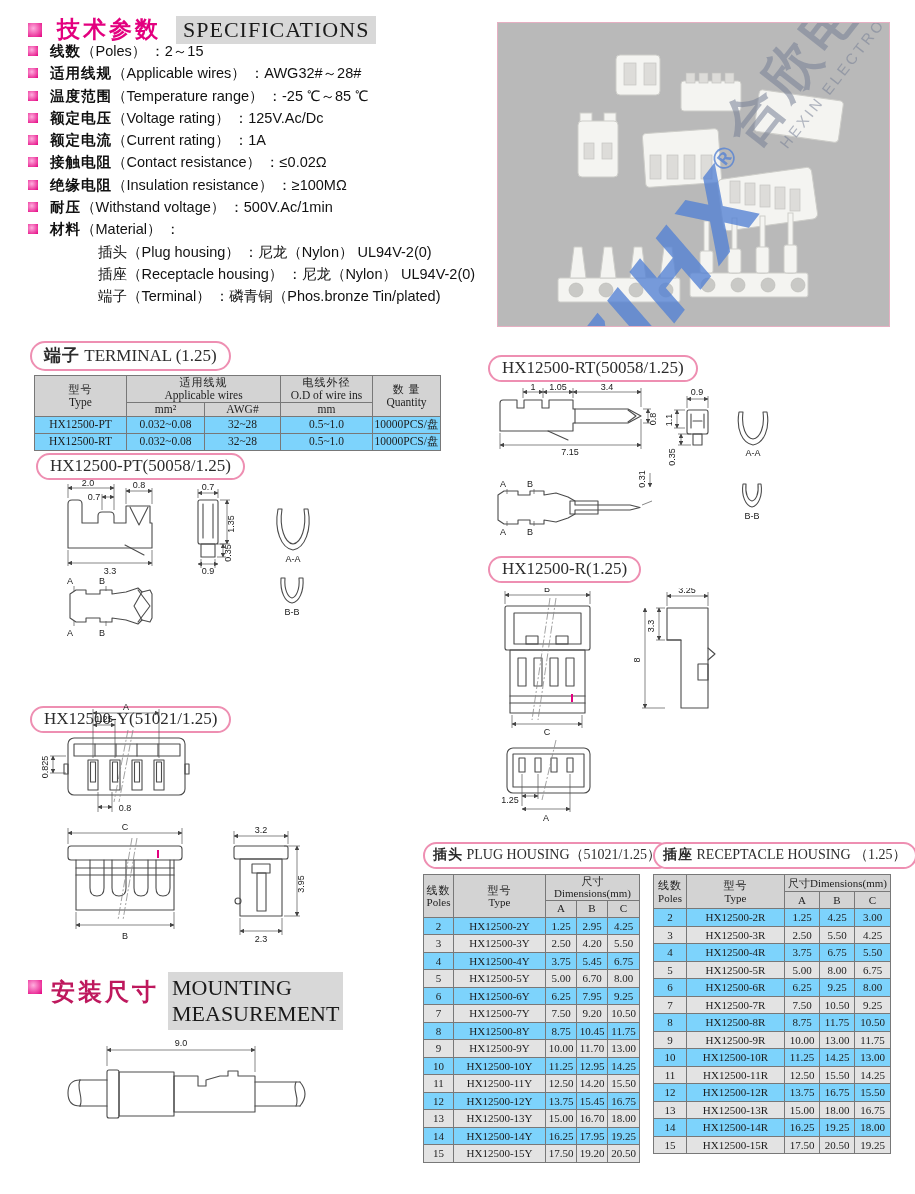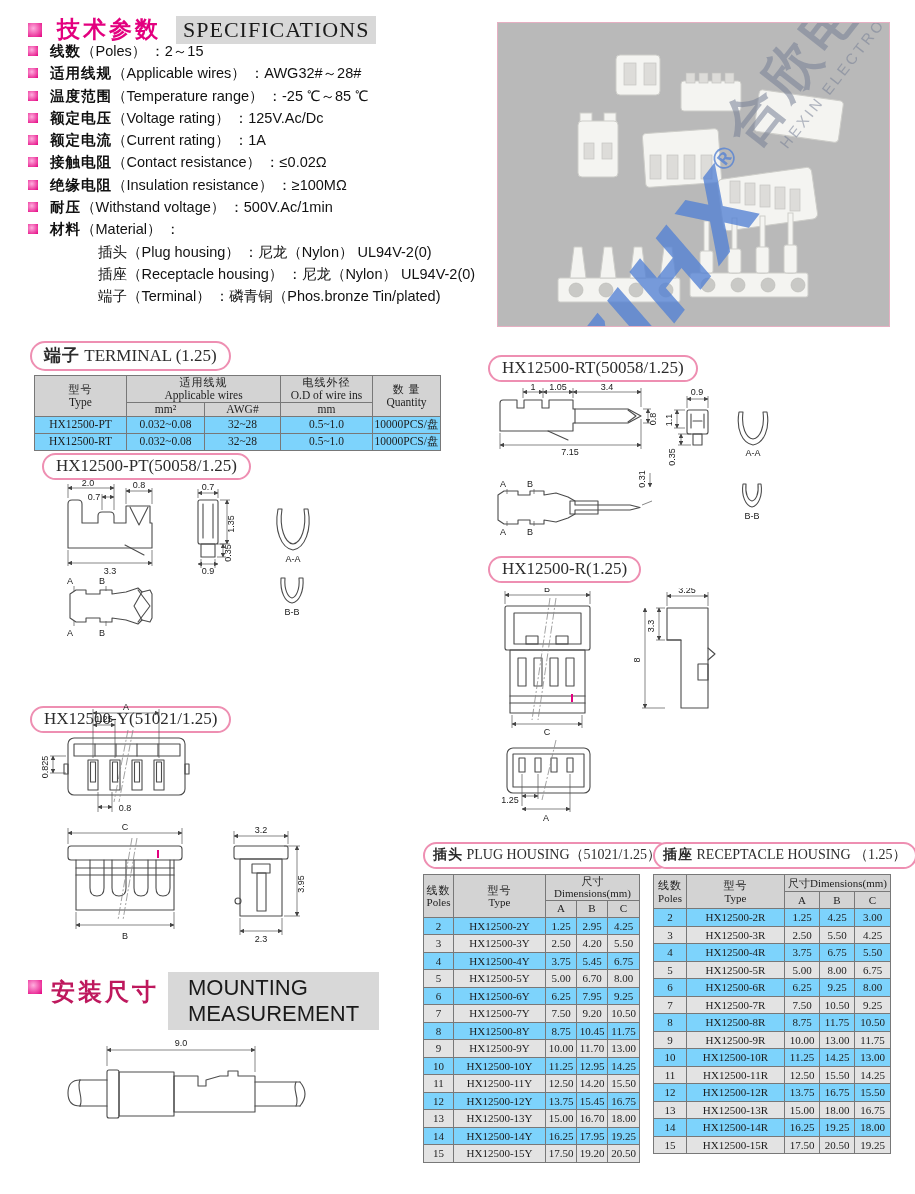--- a/index.html
+++ b/index.html
@@ -254,21 +254,21 @@
       <text x="175" y="96" transform="rotate(-90 175 96)">0.31</text>
       <text x="283" y="73">A-A</text>
       <text x="282" y="136">B-B</text>
       <text x="33" y="104">A</text>
       <text x="60" y="104">B</text>
       <text x="33" y="152">A</text>
       <text x="60" y="152">B</text>
     </g>
   </svg>
 
-  <div class="pill" style="left:42px;top:453px;text-align:center;">HX12500-PT(50058/1.25)</div>
+  <div class="pill" style="left:36px;top:453px;text-align:center;">HX12500-PT(50058/1.25)</div>
   <svg class="draw" style="left:30px;top:478px;" width="415" height="180" viewBox="0 0 415 180">
     <g class="ol">
       <path d="M38,70 L38,26 Q38,22 42,22 L48,22 Q52,22 52,26 L52,45 L68,45 L68,38 Q68,34 72,34 L80,34 Q84,34 84,38 L84,45 L96,45 L96,28 L120,28 L120,45 L122,45 L122,70 Z"></path>
       <path d="M100,29 L109,47 L118,29"></path>
       <line x1="95" y1="67" x2="114" y2="77"></line>
       <rect x="168" y="22" width="20" height="44" rx="2"></rect>
       <line x1="173" y1="26" x2="173" y2="60"></line>
         <line x1="183" y1="26" x2="183" y2="60"></line>
       <rect x="171" y="66" width="14" height="13"></rect>
       <path d="M248,31 C244,52 251,70 263,72 C275,70 282,52 278,31 L274,31 C277,50 271,65 263,66 C255,65 249,50 252,31 Z"></path>
@@ -463,21 +463,21 @@
       <text x="95" y="241">B</text>
       <text x="231" y="135">3.2</text>
       <text x="274" y="186" transform="rotate(-90 274 186)">3.95</text>
       <text x="231" y="244">2.3</text>
     </g>
   </svg>
 
   <div class="mount-title">
     <span class="sq-big" style="margin-top:8px;"></span>
     <span class="cn" style="color:#be185d;font-weight:bold;font-size:24px;letter-spacing:3px;margin-top:4px;">安装尺寸</span>
-    <span class="en en2" style="font-family:Liberation Sans, sans-serif;font-size:22px;background:#d8d8d8;padding:3px 20px;color:#1a1a1a;">
+    <span class="en en2" style="font-family:Liberation Serif, serif;font-size:22px;background:#d8d8d8;padding:3px 4px;color:#1a1a1a;">
       <span style="display:block;">MOUNTING</span>
       <span style="display:block;">MEASUREMENT</span>
     </span>
   </div>
   <svg class="draw" style="left:50px;top:1022px;" width="330" height="130" viewBox="0 0 330 130">
     <g class="ol">
       <path d="M30,58 Q18,58 18,71 Q18,84 30,84"></path>
       <line x1="30" y1="58" x2="57" y2="58"></line>
         <line x1="30" y1="84" x2="57" y2="84"></line>
       <path d="M30,58 C26,66 34,76 30,84"></path>

